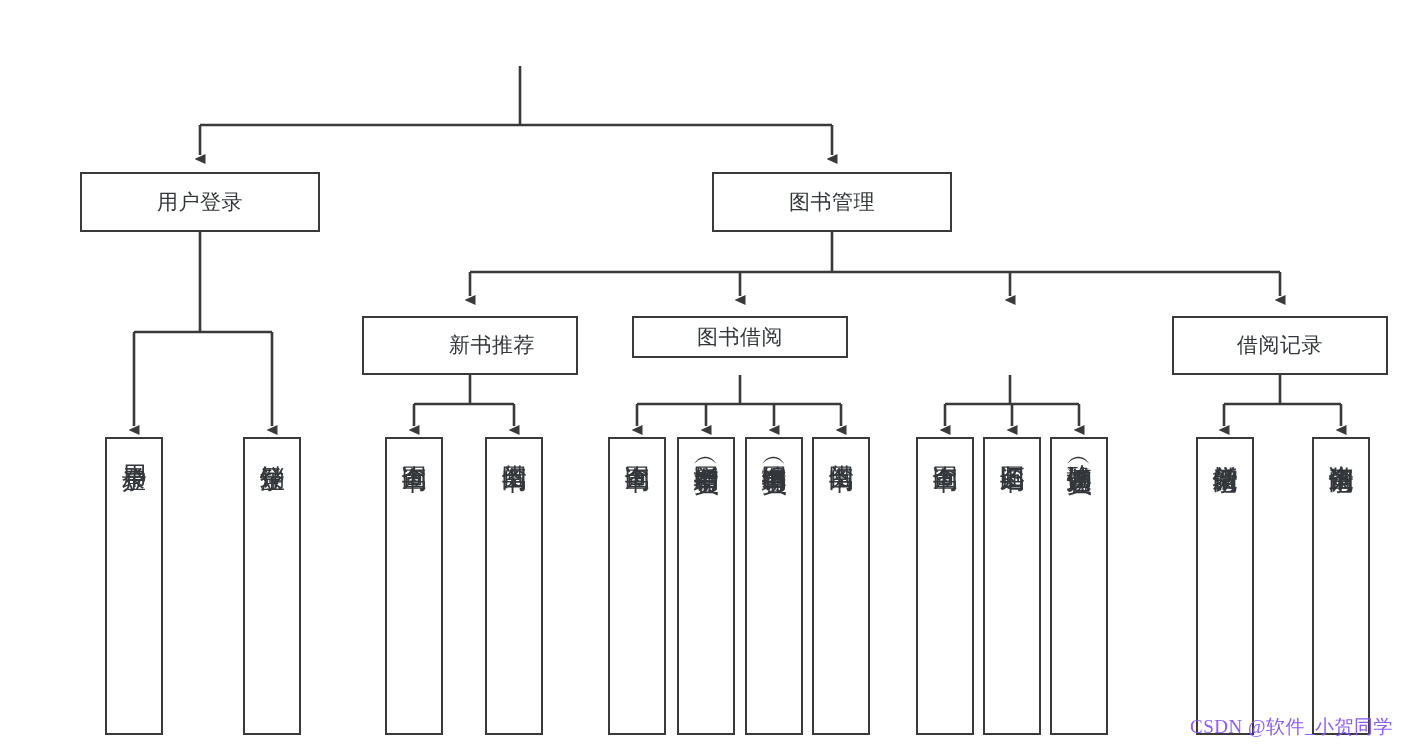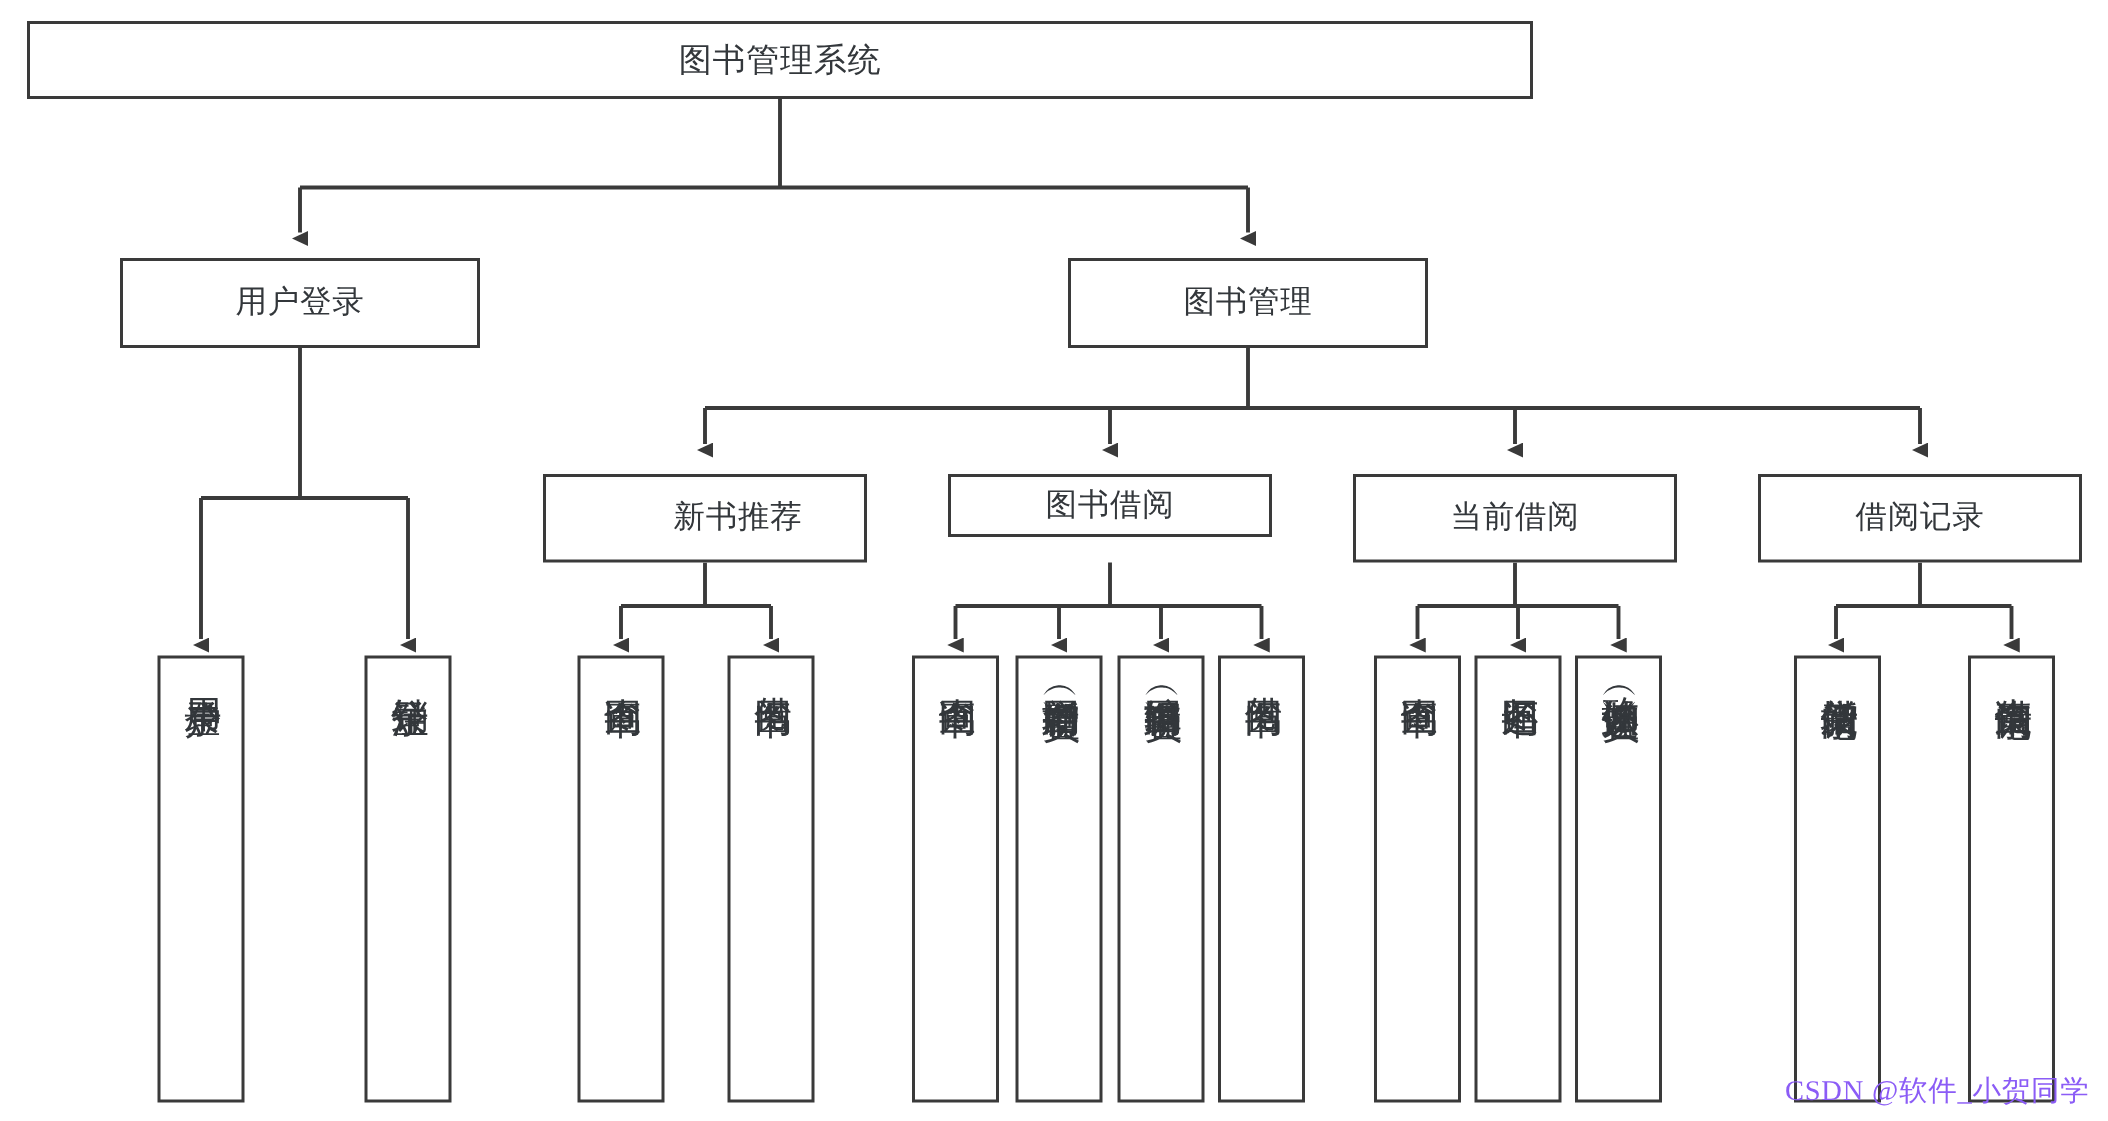--- a/index.html
+++ b/index.html
@@ -118,39 +118,33 @@
       <path d="M1012,404 L1012,426" marker-end="url(#arrow)"></path>
       <path d="M1079,404 L1079,426" marker-end="url(#arrow)"></path>
 
       <path d="M1280,375 L1280,404"></path>
       <path d="M1224,404 L1341,404"></path>
       <path d="M1224,404 L1224,426" marker-end="url(#arrow)"></path>
       <path d="M1341,404 L1341,426" marker-end="url(#arrow)"></path>
     </g>
   </svg>
 
-  <div class="node root horiz" style="left:18px; top:14px; width:1004px; height:52px;">
-    <span class="lbl">图书管理系统</span>
-  </div>
 
   <div class="node horiz" style="left:80px; top:172px; width:240px; height:60px;">
     <span class="lbl">用户登录</span>
   </div>
   <div class="node horiz" style="left:712px; top:172px; width:240px; height:60px;">
     <span class="lbl">图书管理</span>
   </div>
 
   <div class="node horiz" style="left:362px; top:316px; width:216px; height:59px;padding-left:44px;">
     <span class="lbl">新书推荐</span>
   </div>
   <div class="node horiz" style="left:632px; top:316px; width:216px; height:42px;">
     <span class="lbl">图书借阅</span>
-  </div>
-  <div class="node horiz" style="left:902px; top:316px; width:216px; height:59px;">
-    <span class="lbl">当前借阅</span>
   </div>
   <div class="node horiz" style="left:1172px; top:316px; width:216px; height:59px;">
     <span class="lbl">借阅记录</span>
   </div>
 
   <div class="node vert" style="left:105px; top:437px; width:58px; height:298px;">
     <span class="lbl">用户登录</span>
   </div>
   <div class="node vert" style="left:243px; top:437px; width:58px; height:298px;">
     <span class="lbl">注销登录</span>

